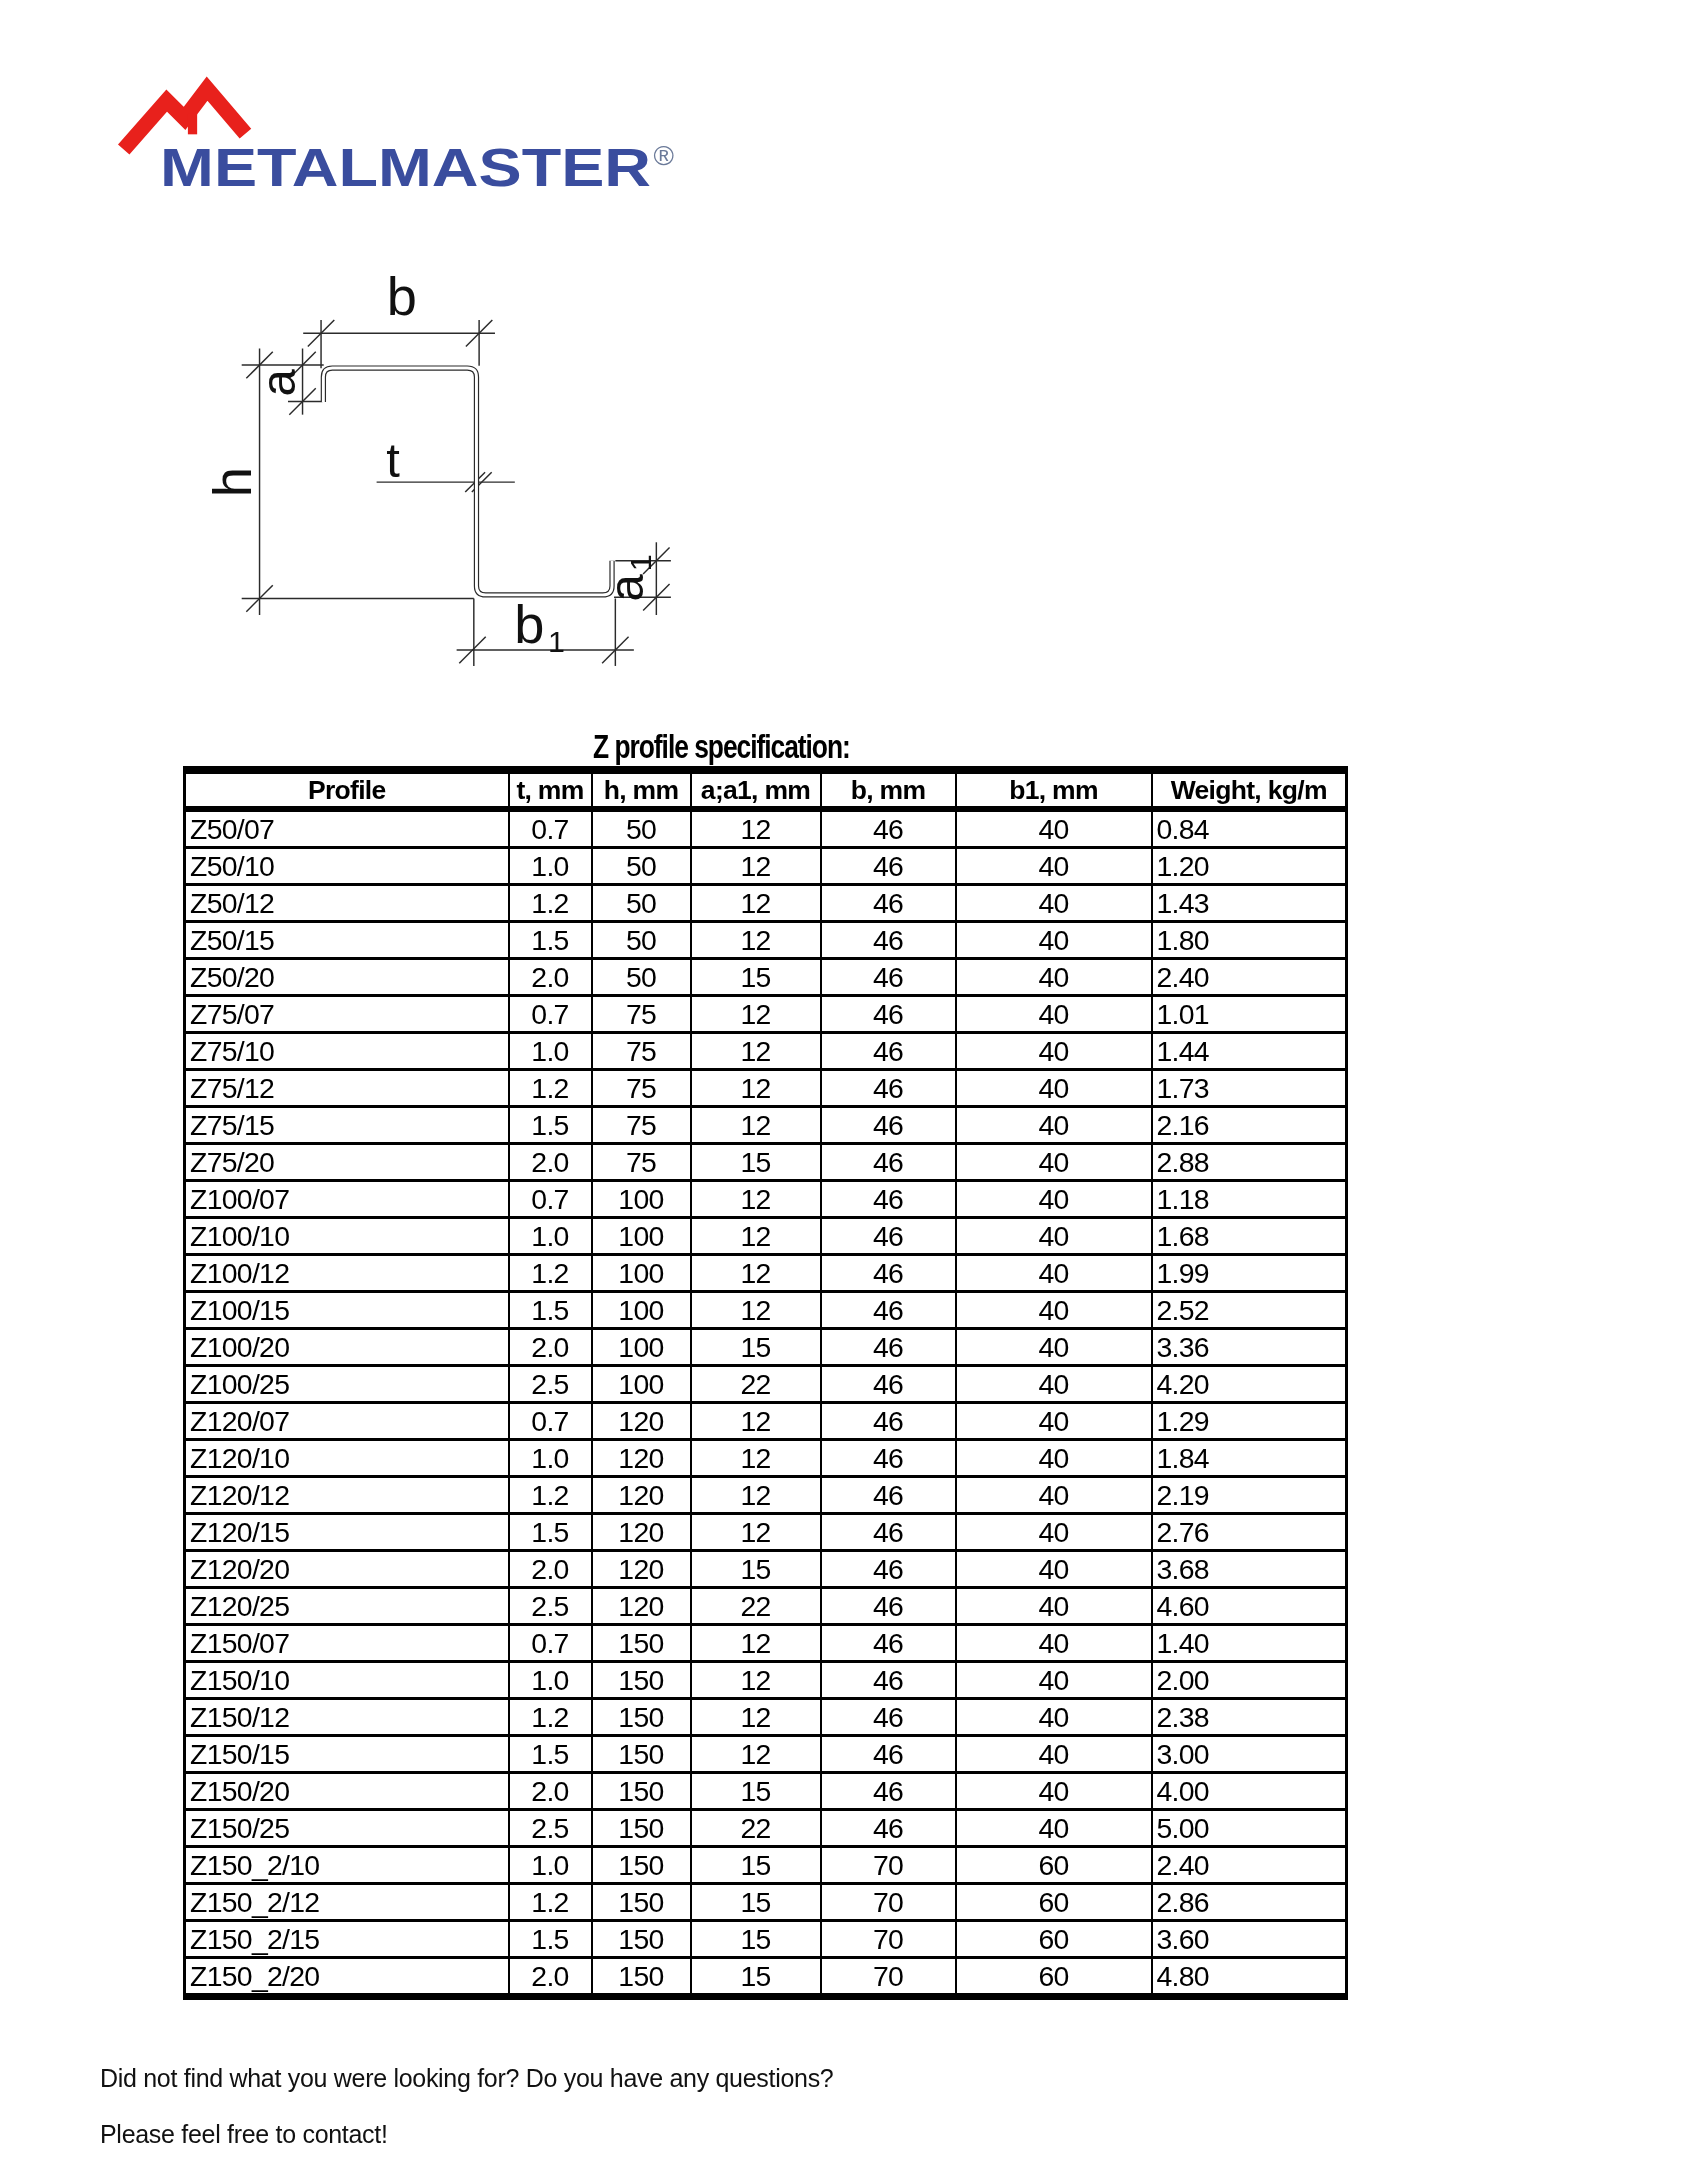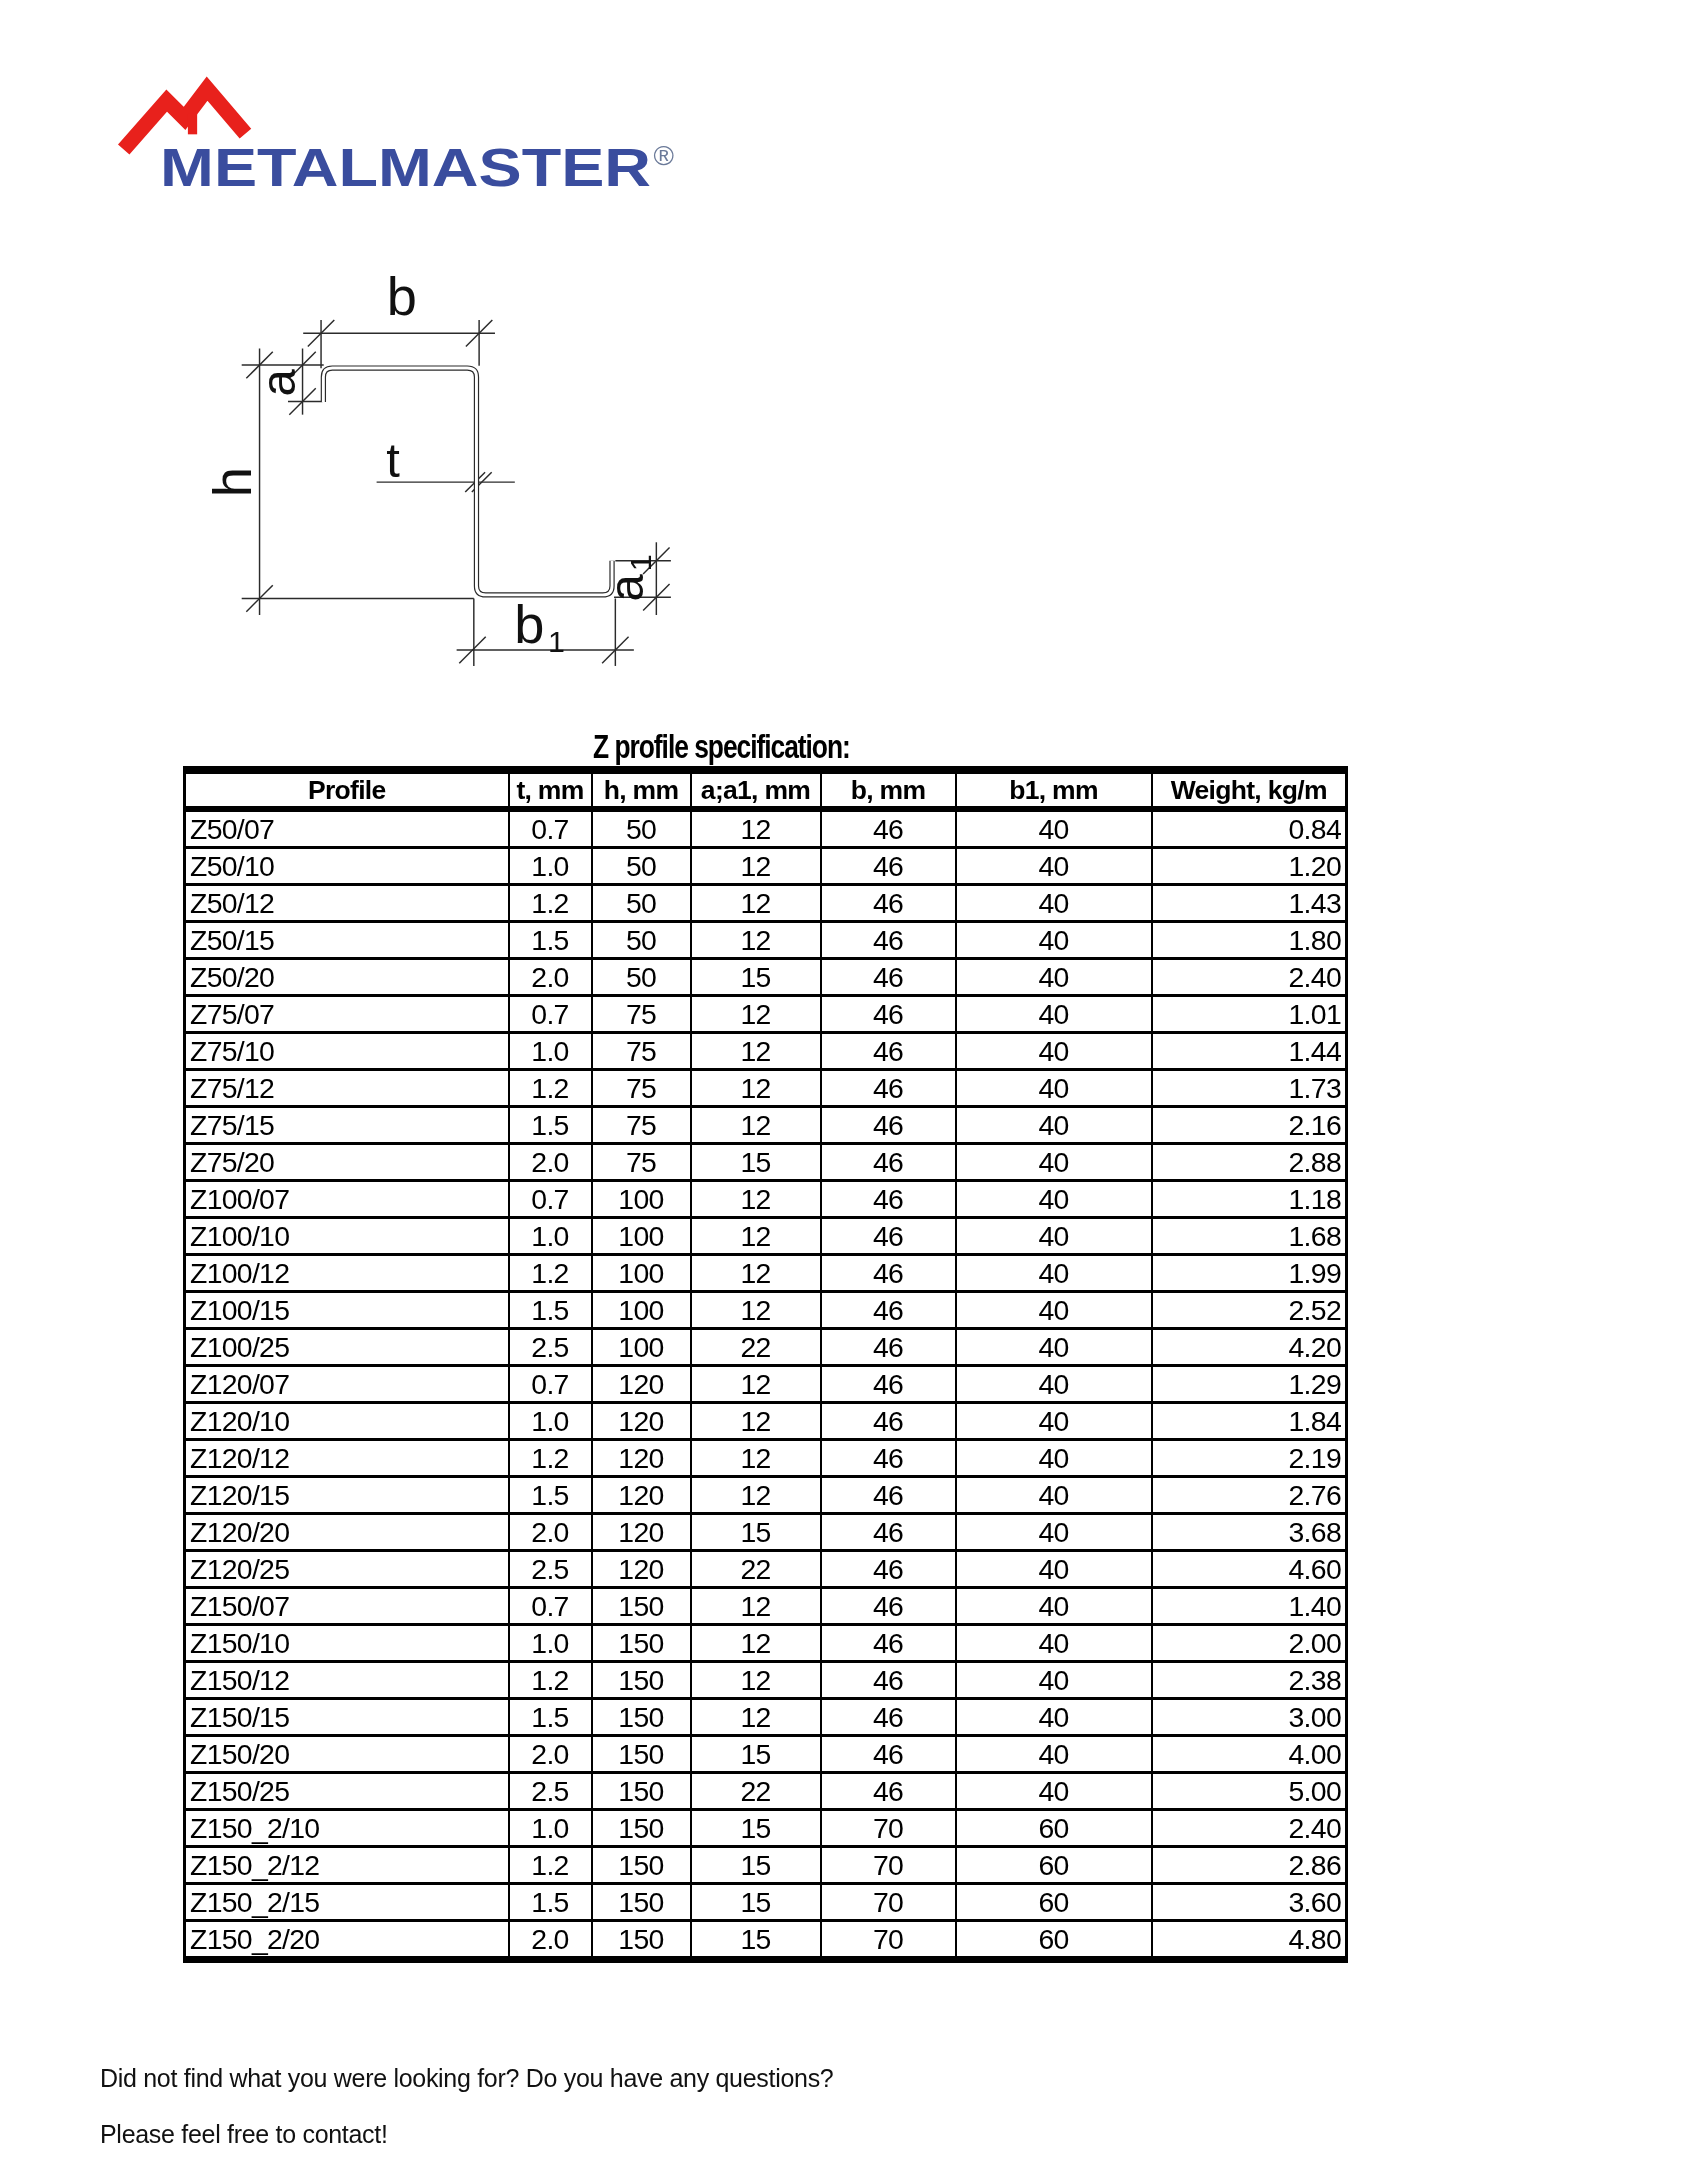--- a/index.html
+++ b/index.html
@@ -42,21 +42,21 @@
     text-align:center; padding:0;
   }
   table.spec td {
     height:34px; border-top:3.3px solid #000; border-left:2.6px solid #000;
     padding:0 4px; white-space:nowrap; overflow:hidden;
   }
   table.spec tr > *:first-child { border-left:none; }
   table.spec tbody tr:first-child td { border-top:none; }
   td.c0 { text-align:left;  padding-left:6.6px;margin-top:28px; }
   td.c1, td.c2, td.c3, td.c4, td.c5 { text-align:center; }
-  td.c6 { text-align:right; padding-right:6.6px; }
+  td.c6 { text-align:left; padding-right:6.6px; }
   
   .footer-line { position:absolute; left:100px; font-size:25px; letter-spacing:-0.3px; color:#111; }
   #footer-line-1 { top:2064px; }
   #footer-line-2 { top:2120px; }
 </style>
 </head>
 <body>
 
 <svg id="logo-svg" width="1687" height="225" viewBox="0 0 2550 340" xmlns="http://www.w3.org/2000/svg">
   <g>
@@ -273,20 +273,29 @@
         <tr>
           <td class="c0">Z100/15</td>
           <td class="c1">1.5</td>
           <td class="c2">100</td>
           <td class="c3">12</td>
           <td class="c4">46</td>
           <td class="c5">40</td>
           <td class="c6">2.52</td>
         </tr>
         <tr>
+          <td class="c0">Z100/20</td>
+          <td class="c1">2.0</td>
+          <td class="c2">100</td>
+          <td class="c3">15</td>
+          <td class="c4">46</td>
+          <td class="c5">40</td>
+          <td class="c6">3.36</td>
+        </tr>
+        <tr>
           <td class="c0">Z100/25</td>
           <td class="c1">2.5</td>
           <td class="c2">100</td>
           <td class="c3">22</td>
           <td class="c4">46</td>
           <td class="c5">40</td>
           <td class="c6">4.20</td>
         </tr>
         <tr>
           <td class="c0">Z120/07</td>

